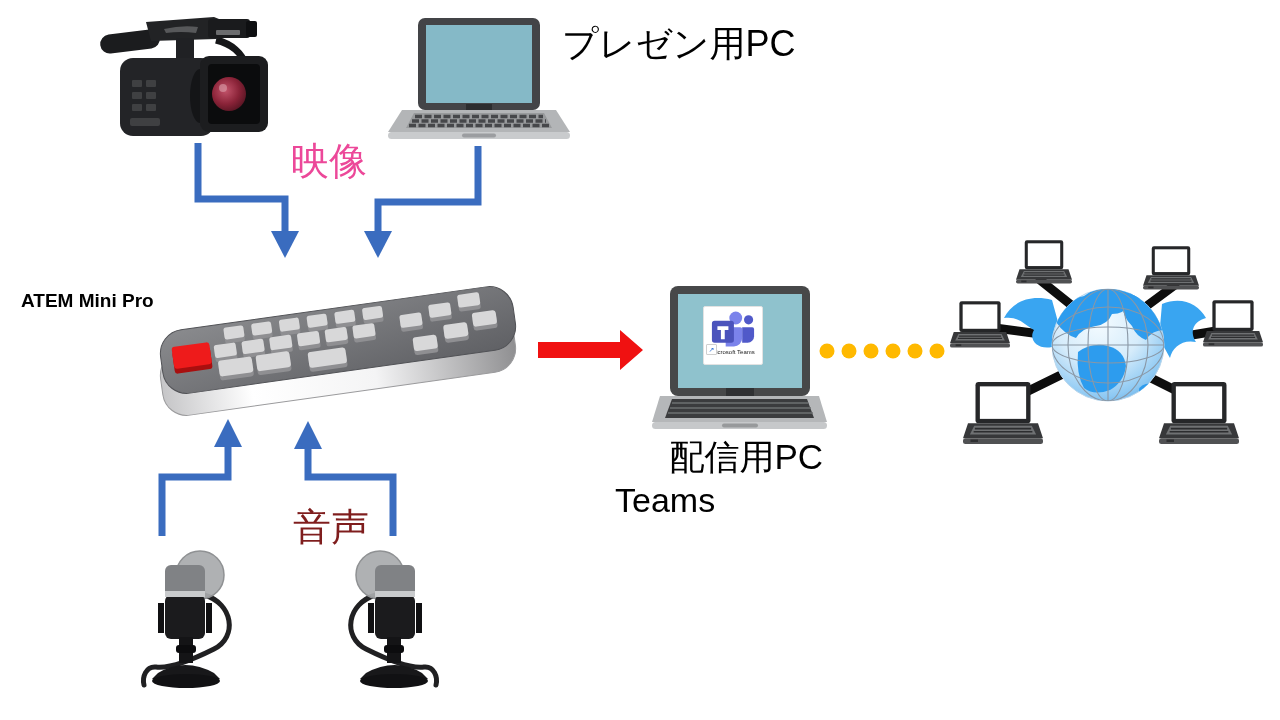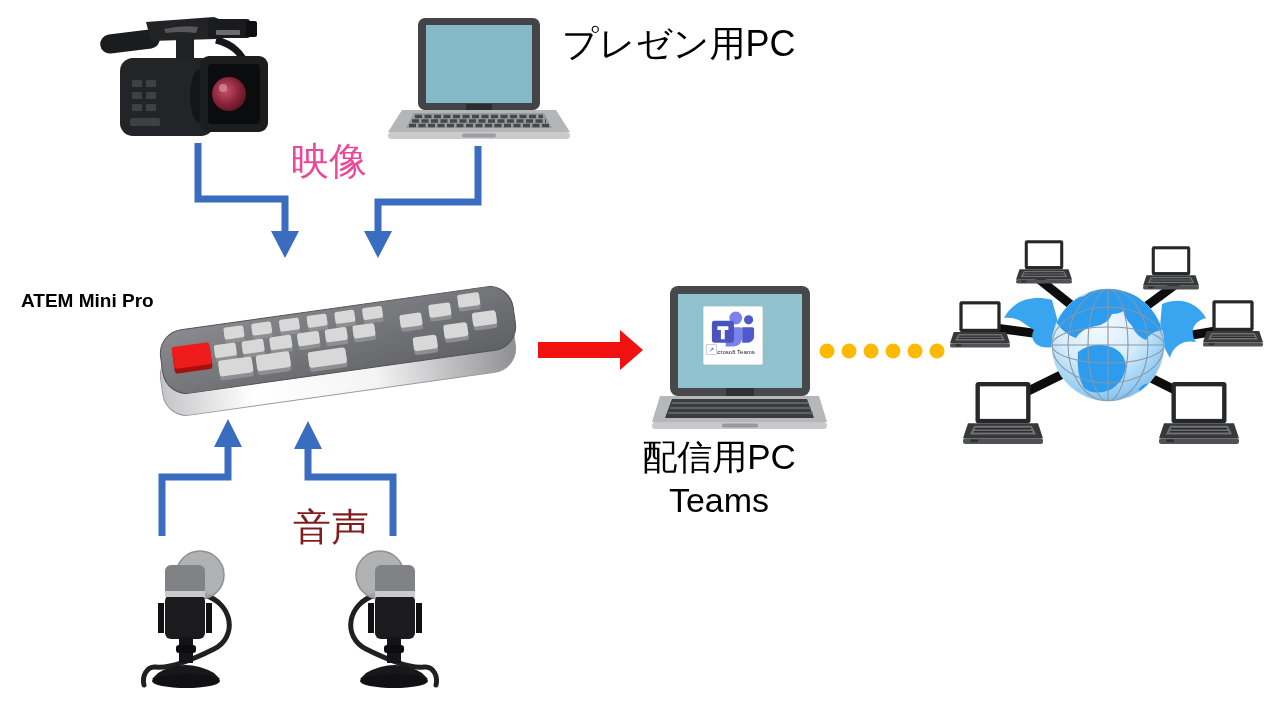--- a/index.html
+++ b/index.html
@@ -6,22 +6,22 @@
   .stage{
     position:relative;width:1280px;height:720px;background:#ffffff;
     overflow:hidden;font-family:Liberation Sans, sans-serif;
   }
   .abs{position:absolute;}
   .label{position:absolute;white-space:nowrap;color:#000;line-height:1.1;}
   .lbl-presentation{left:562px;top:24px;font-size:36px;}
   .lbl-video{left:291px;top:141px;font-size:38px;color:#ec4899;}
   .lbl-avout{left:476px;top:243px;font-size:35px;font-weight:bold;color:#FF0000;}
   .lbl-atem{left:21px;top:291px;font-size:19px;font-weight:bold;}
-  .lbl-streaming{left:615px;top:438px;width:208px;text-align:center;font-size:35px;}
-  .lbl-teams{left:615px;top:482px;width:208px;text-align:center;font-size:34px;}
+  .lbl-streaming{left:615px;top:438px;width:208px;text-align:right;font-size:35px;}
+  .lbl-teams{left:615px;top:482px;width:208px;text-align:left;font-size:34px;}
   .lbl-audio{left:293px;top:507px;font-size:38px;color:#7f1d1d;}
   .teams-card{
     position:absolute;left:703px;top:306px;width:58px;height:57px;
     background:#ffffff;border:1px solid #e2e2e2;border-radius:2px;
     display:flex;flex-direction:column;align-items:center;justify-content:flex-start;
   }
   .teams-logo{width:44px;height:38px;margin-top:3px;}
   .teams-caption{font-size:6px;color:#222;white-space:nowrap;margin-top:1px;}
   .shortcut-badge{
     position:absolute;left:2px;bottom:9px;width:9px;height:9px;background:#fff;

